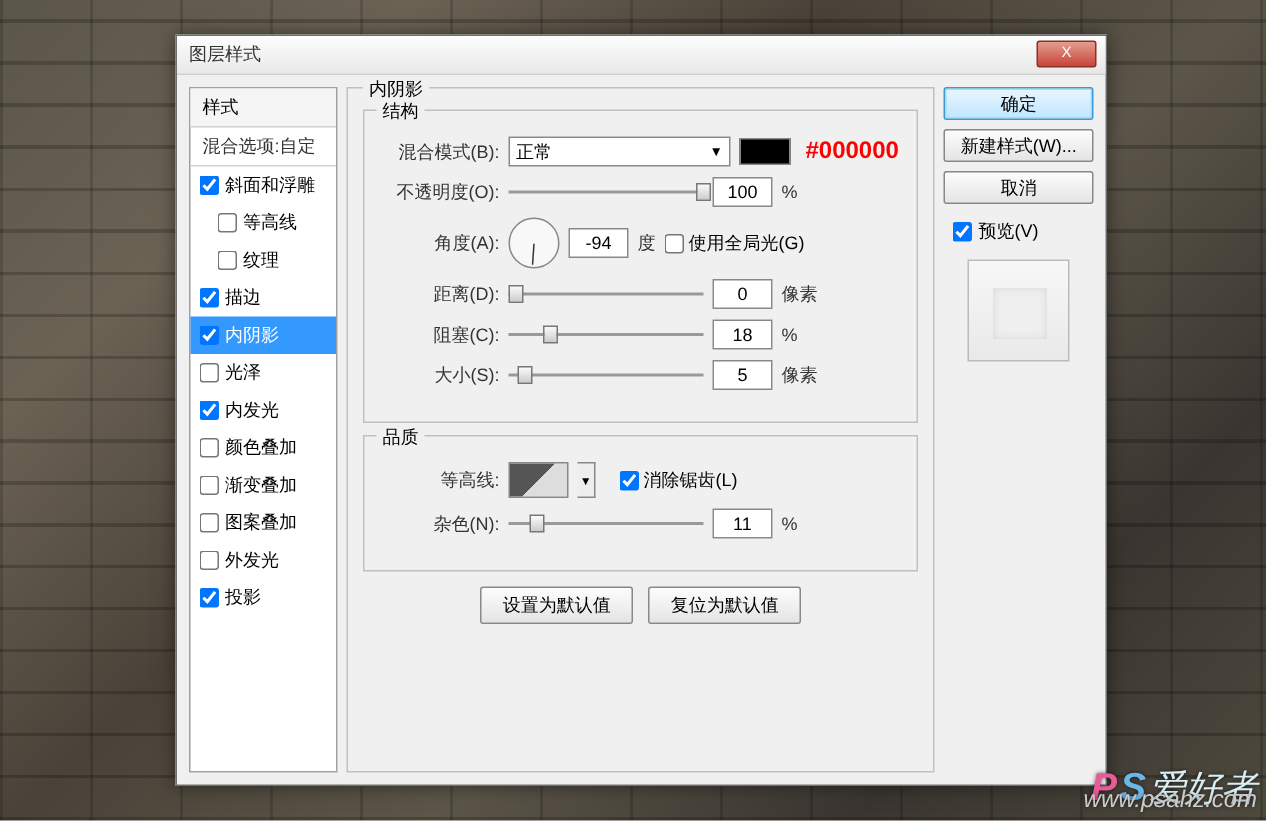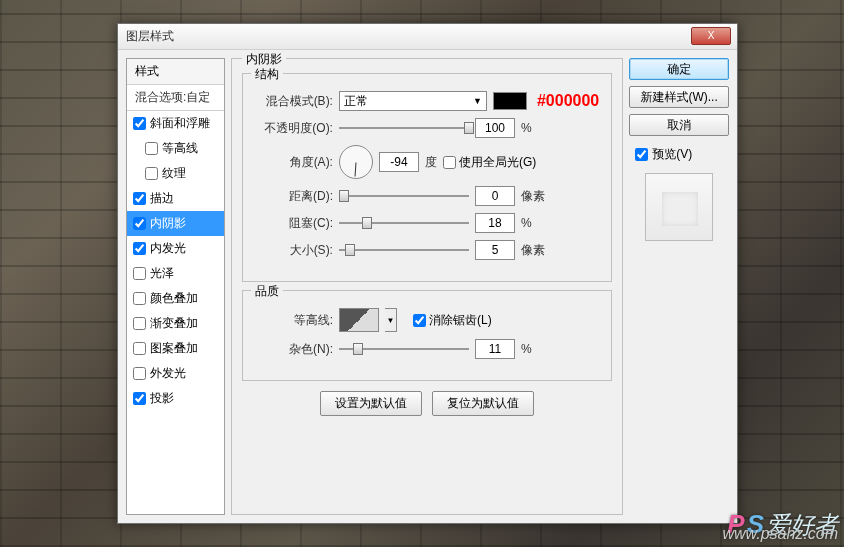--- a/index.html
+++ b/index.html
@@ -85,26 +85,26 @@
           </div>
           <div class="style-item">
             <input type="checkbox" checked="" style="">
             <span>描边</span>
           </div>
           <div class="style-item selected">
             <input type="checkbox" checked="" style="">
             <span>内阴影</span>
           </div>
           <div class="style-item">
+            <input type="checkbox" style="">
+            <span>光泽</span>
+          </div>
+          <div class="style-item">
             <input type="checkbox" checked="" style="">
             <span>内发光</span>
-          </div>
-          <div class="style-item">
-            <input type="checkbox" style="">
-            <span>光泽</span>
           </div>
           <div class="style-item">
             <input type="checkbox" style="">
             <span>颜色叠加</span>
           </div>
           <div class="style-item">
             <input type="checkbox" style="">
             <span>渐变叠加</span>
           </div>
           <div class="style-item">

